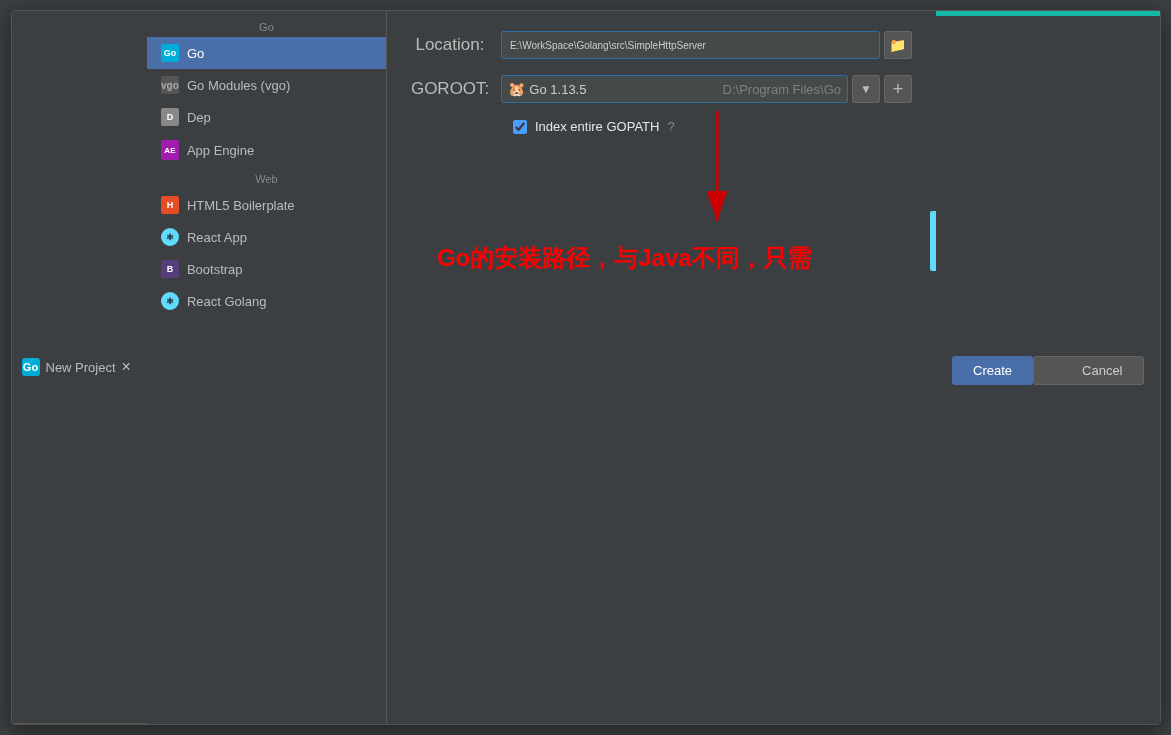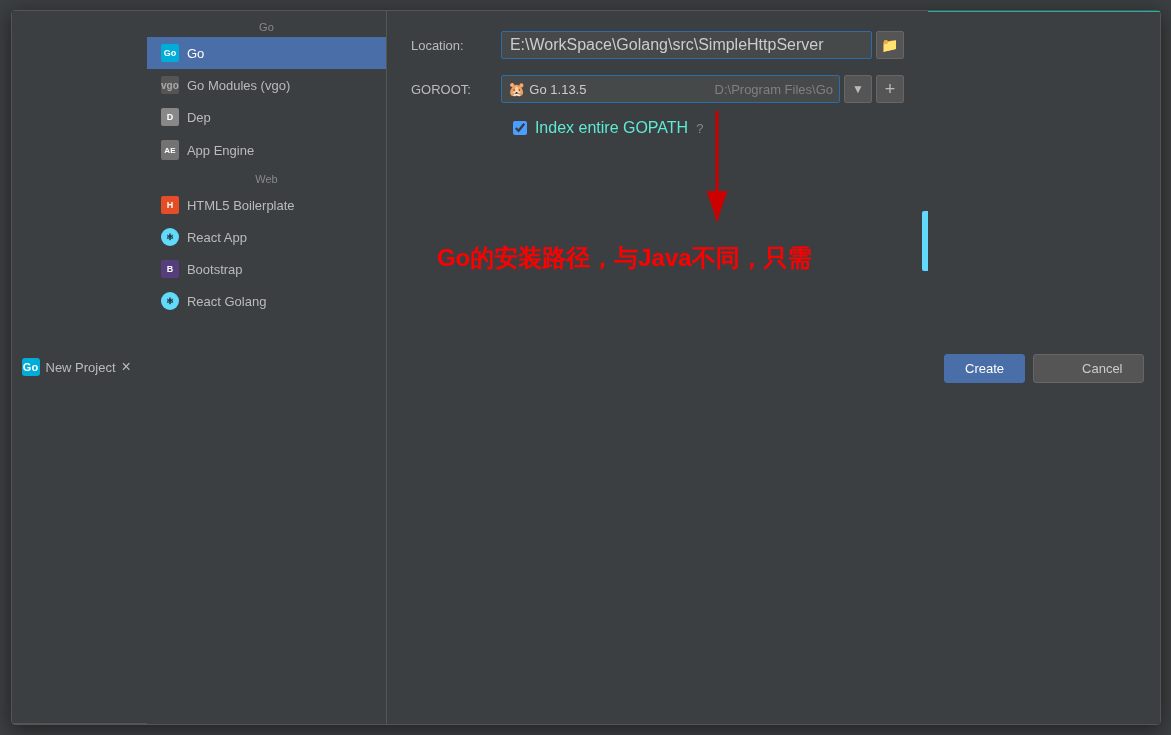--- a/index.html
+++ b/index.html
@@ -150,21 +150,21 @@
       font-size: 9px;
       font-weight: bold;
       width: 18px;
       height: 18px;
       display: flex;
       align-items: center;
       justify-content: center;
     }
 
     .icon-appengine {
-      background: #737373;
+      background: #a21caf;
       border-radius: 2px;
       color: white;
       font-size: 8px;
       font-weight: bold;
       width: 18px;
       height: 20px;
       display: flex;
       align-items: center;
       justify-content: center;
     }
@@ -217,32 +217,32 @@
     }
 
     .form-row {
       display: flex;
       align-items: center;
       margin-bottom: 16px;
     }
 
     .form-label {
       color: #bbb;
-      font-size: 13px;
+      font-size: 17px;
       width: 90px;
-      text-align: left;
+      text-align: center;
       padding-right: 12px;
       flex-shrink: 0;
     }
 
     .form-input {
       background: #45494a;
       border: 1px solid #2d6da3;
       color: #ccc;
-      font-size: 16px;
+      font-size: 10px;
       padding: 0 8px;
       outline: none;
       flex: 1;
       height: 28px;
       border-radius: 2px;
     }
 
     .input-with-btn {
       display: flex;
       align-items: center;
@@ -337,22 +337,22 @@
       margin-bottom: 16px;
     }
 
     .checkbox {
       width: 14px;
       height: 14px;
       accent-color: #4a9eff;
     }
 
     .checkbox-label {
-      color: #5eead4;
-      font-size: 16px;
+      color: #e5e5e5;
+      font-size: 13px;
     }
 
     .help-icon {
       color: #888;
       font-size: 13px;
       cursor: pointer;
     }
 
     .annotation-text-top {
       position: absolute;
@@ -376,22 +376,21 @@
       line-height: 1.4;
       pointer-events: none;
     }
 
     
     .footer {
       display: flex;
       justify-content: flex-end;
       align-items: center;
       padding: 10px 16px;
-      gap: 8px;
-      border-top: 1px solid #14b8a6;
+      border-top: 5px solid #14b8a6;
       background: #3c3f41;
     }
 
     .btn {
       padding: 6px 20px;
       font-size: 13px;
       cursor: pointer;
       border-radius: 3px;
       border: 1px solid #666;
     }

